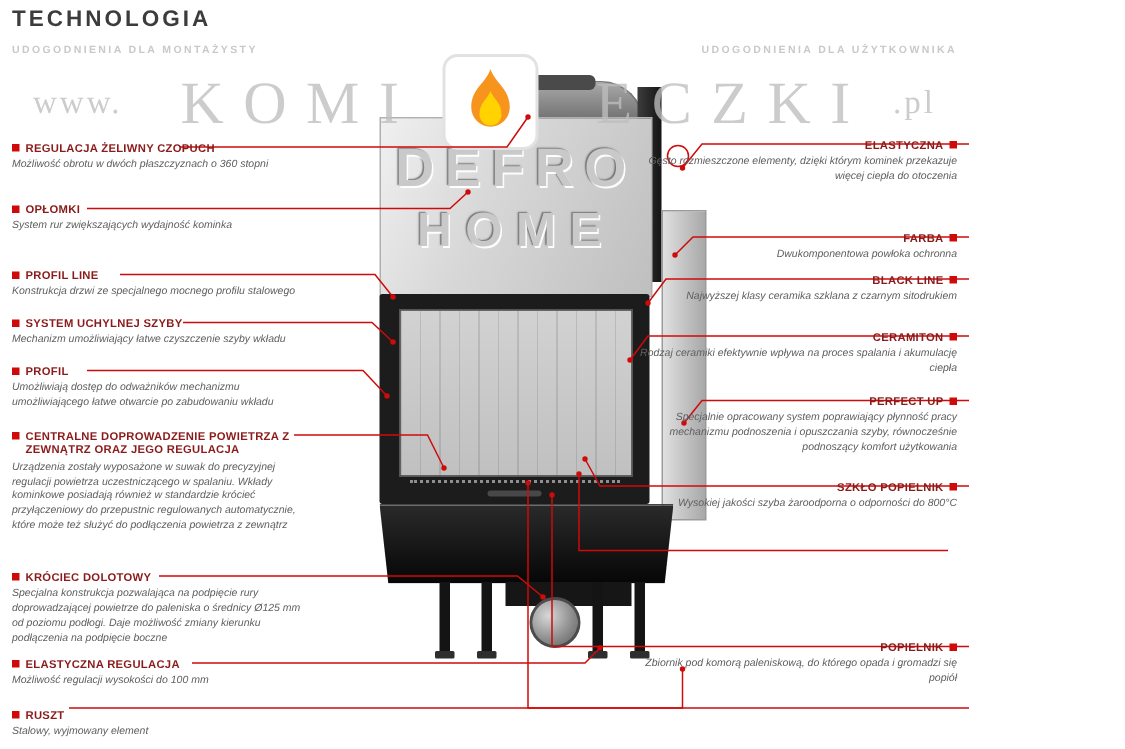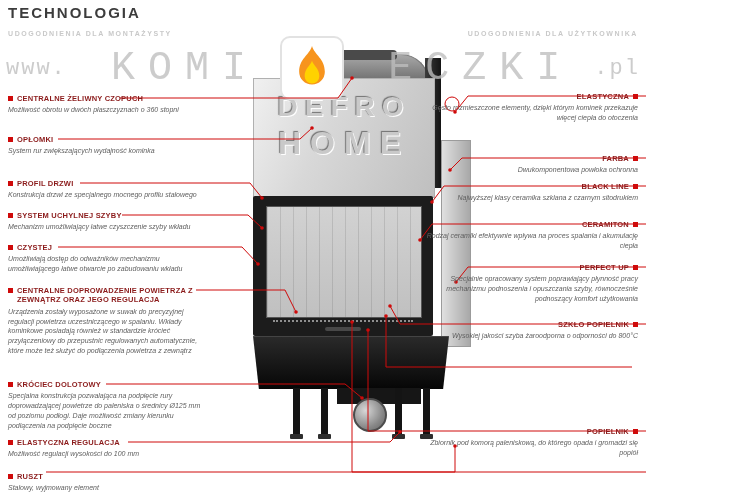--- a/index.html
+++ b/index.html
@@ -6,38 +6,38 @@
   .stage{position:relative;width:646px;height:499px;background:#fff;overflow:hidden;
          font-family:"Liberation Sans",sans-serif;}
   
   .page-title{position:absolute;left:8px;top:4px;font-size:15px;font-weight:bold;
               letter-spacing:2px;color:#3c3c3c;z-index:5;}
   .subhead{position:absolute;top:30px;font-size:7px;font-weight:bold;letter-spacing:1.6px;
            color:#c9c9c9;z-index:5;}
   .subhead.l{left:8px;} .subhead.r{right:8px;text-align:right;}
   
   .watermark{position:absolute;left:0;right:0;top:36px;display:flex;align-items:center;
-             justify-content:space-between;padding:0 6px;z-index:2;pointer-events:none;
-             font-family:Liberation Mono, monospace;color:rgba(190,190,190,.78);}
+             justify-content:space-between;padding:0 22px;z-index:2;pointer-events:none;
+             font-family:Liberation Serif, serif;color:rgba(190,190,190,.78);}
   .wm-small{font-size:22px;letter-spacing:2px;}
   .wm-big{font-size:40px;letter-spacing:13px;margin-left:23px;}
   .flame-box{width:60px;height:60px;background:#fff;border:2px solid #e2e2e2;border-radius:10px;
              display:flex;align-items:center;justify-content:center;flex:none;}
   
   .unit{position:absolute;left:245px;top:50px;width:240px;height:400px;z-index:1;}
   .unit *{position:absolute;}
   .dome{left:58px;top:4px;width:124px;height:26px;border-radius:62px 62px 0 0;
         background:linear-gradient(#a8a8a8,#6f6f6f);border:1px solid #7a7a7a;}
   .flue-cap{left:88px;top:0;width:64px;height:10px;background:#4a4a4a;border-radius:4px;}
   .mech{left:180px;top:8px;width:16px;height:130px;background:linear-gradient(90deg,#3c3c3c,#141414);}
   .body-steel{left:8px;top:28px;width:180px;height:118px;border:1px solid #b0b0b0;
         background:linear-gradient(115deg,#f0f0f0 0%,#d8d8d8 40%,#bfbfbf 100%);}
   .brand{left:0;right:0;top:12px;text-align:center;font-weight:bold;color:#c9c9c9;
          text-shadow:1px 1px 0 rgba(255,255,255,.95),-1px -1px 1px rgba(90,90,90,.8);}
-  .brand-l1{position:static;display:block;font-size:28px;letter-spacing:7px;}
+  .brand-l1{position:static;display:block;font-size:36px;letter-spacing:7px;}
   .brand-l2{position:static;display:block;font-size:32px;letter-spacing:9px;margin-top:2px;}
   .rail{left:196px;top:90px;width:28px;height:205px;border:1px solid #9b9b9b;
         background:linear-gradient(90deg,#e0e0e0,#a8a8a8);}
   .door{left:8px;top:146px;width:180px;height:140px;background:#1c1c1c;border-radius:2px;}
   .glass{left:13px;top:10px;width:154px;height:110px;border:1px solid #555;
          background:linear-gradient(#d2d2d2,#c0c0c0);}
   .glass::after{content:"";position:absolute;inset:0;
          background:repeating-linear-gradient(90deg,rgba(60,60,60,.15) 0 1px,transparent 1px 13px);}
   .holes{left:20px;right:20px;bottom:14px;border-top:2px dotted #8f8f8f;height:0;}
   .handle{left:72px;bottom:5px;width:36px;height:4px;background:#484848;border-radius:2px;}
@@ -151,49 +151,49 @@
       <circle class="dot" cx="390" cy="306" r="1.8"></circle>
         <circle class="dot" cx="386" cy="316" r="1.8"></circle>
       <circle class="dot" cx="368" cy="330" r="1.8"></circle>
         <circle class="dot" cx="352" cy="322" r="1.8"></circle>
     </g>
   </svg>
 
   <div class="item-l" style="top:94px">
     <div class="head">
         <span class="bullet"></span>
-      <span class="lbl">CENTRALNE ŻELIWNY CZOPUCH</span>
+      <span class="lbl">REGULACJA ŻELIWNY CZOPUCH</span>
       </div>
     <div class="dsc">Możliwość obrotu w dwóch płaszczyznach o 360 stopni</div>
   </div>
   <div class="item-l" style="top:135px">
     <div class="head">
         <span class="bullet"></span>
       <span class="lbl">OPŁOMKI</span>
       </div>
     <div class="dsc">System rur zwiększających wydajność kominka</div>
   </div>
   <div class="item-l" style="top:179px">
     <div class="head">
         <span class="bullet"></span>
-      <span class="lbl">PROFIL DRZWI</span>
+      <span class="lbl">PROFIL LINE</span>
       </div>
     <div class="dsc">Konstrukcja drzwi ze specjalnego mocnego profilu stalowego</div>
   </div>
   <div class="item-l" style="top:211px">
     <div class="head">
         <span class="bullet"></span>
       <span class="lbl">SYSTEM UCHYLNEJ SZYBY</span>
       </div>
     <div class="dsc">Mechanizm umożliwiający łatwe czyszczenie szyby wkładu</div>
   </div>
   <div class="item-l" style="top:243px">
     <div class="head">
         <span class="bullet"></span>
-      <span class="lbl">CZYSTEJ</span>
+      <span class="lbl">PROFIL</span>
       </div>
     <div class="dsc">Umożliwiają dostęp do odważników mechanizmu umożliwiającego łatwe otwarcie po zabudowaniu wkładu</div>
   </div>
   <div class="item-l" style="top:286px">
     <div class="head">
         <span class="bullet"></span>
       <span class="lbl">CENTRALNE DOPROWADZENIE POWIETRZA Z ZEWNĄTRZ ORAZ JEGO REGULACJA</span>
       </div>
     <div class="dsc">Urządzenia zostały wyposażone w suwak do precyzyjnej regulacji powietrza uczestniczącego w spalaniu. Wkłady kominkowe posiadają również w standardzie krócieć przyłączeniowy do przepustnic regulowanych automatycznie, które może też służyć do podłączenia powietrza z zewnątrz</div>
   </div>

